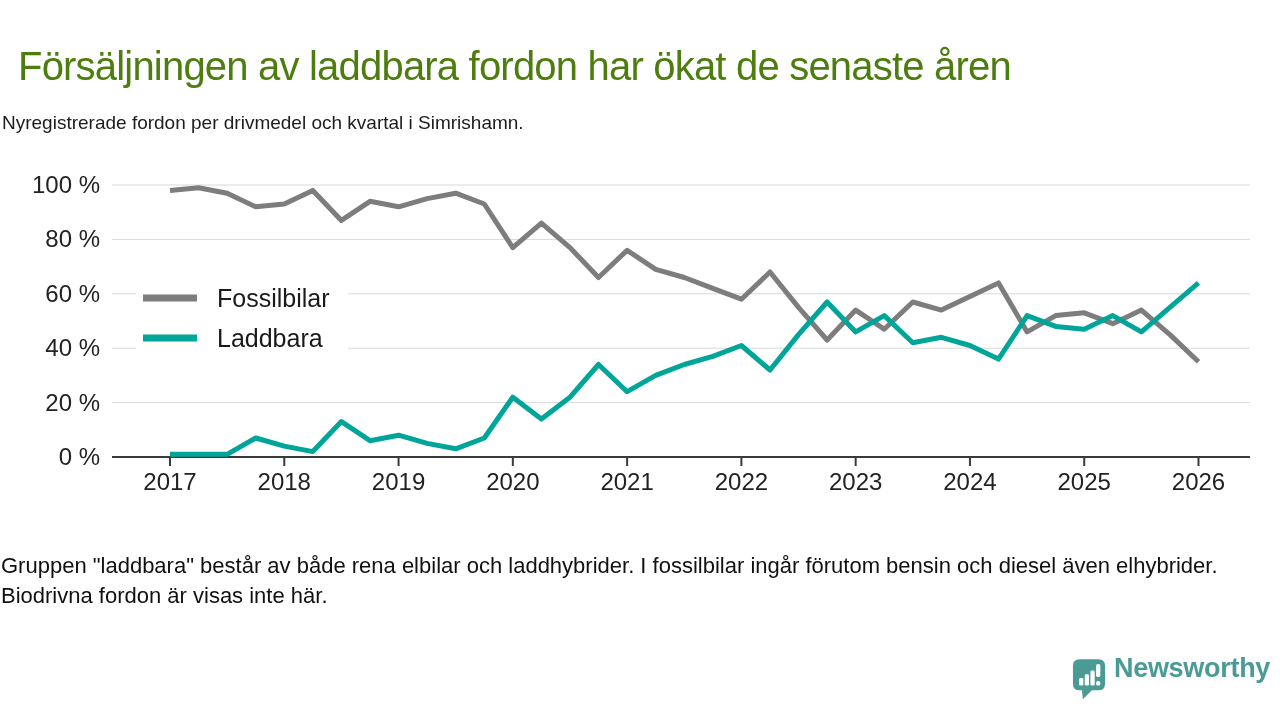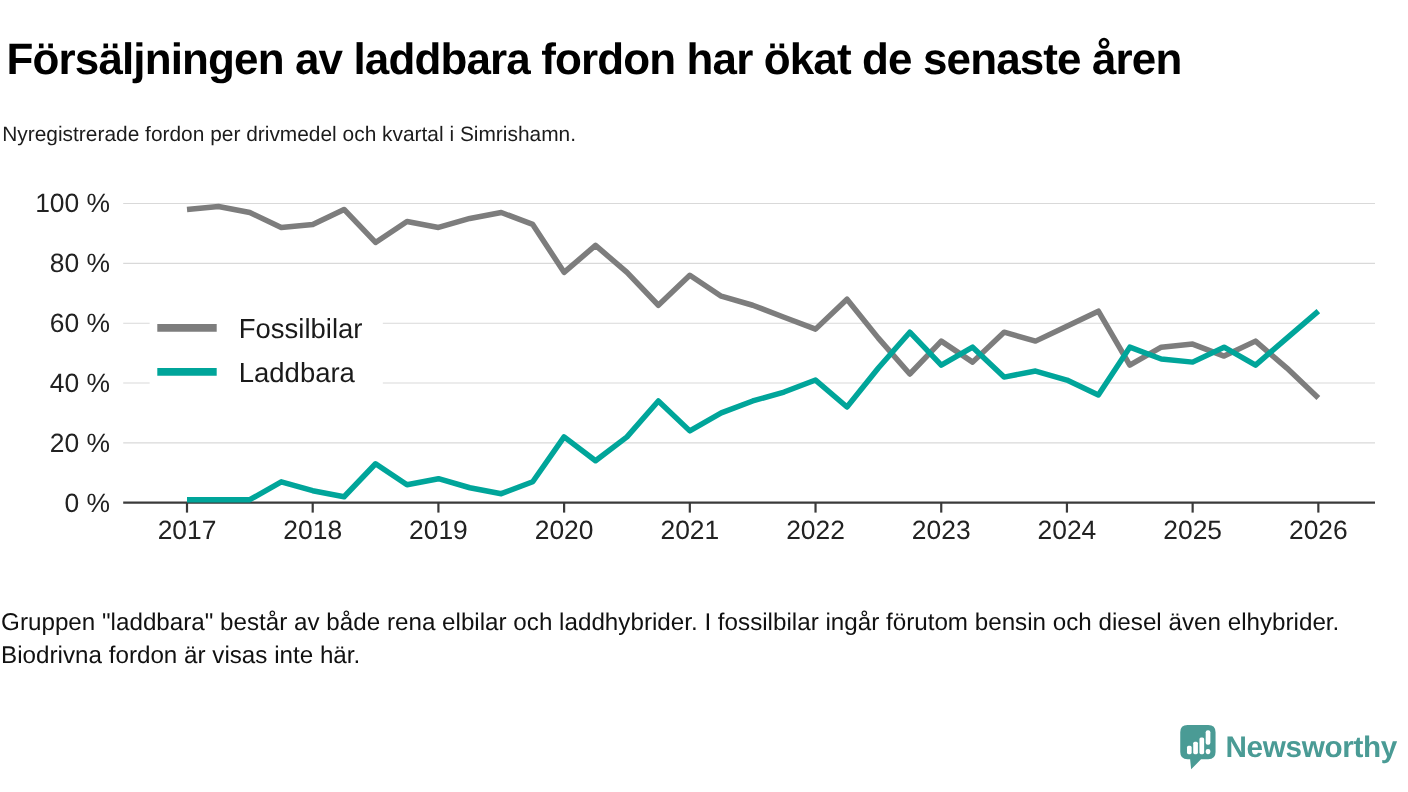--- a/index.html
+++ b/index.html
@@ -1,40 +1,40 @@
 <!DOCTYPE html>
 <html><head>
 <meta charset="utf-8">
 <style>
   html,body{margin:0;padding:0;background:#ffffff;}
   body{width:1280px;height:720px;overflow:hidden;position:relative;
        font-family:"Liberation Sans","DejaVu Sans",sans-serif;}
   .stage{position:absolute;inset:0;background:#fff;}
-  .title{position:absolute;left:2px;top:28px;margin:4px;width:1210px;
-         font-size:40px;line-height:1.12;font-weight:700;letter-spacing:-0.8px;
-         color:#000000;}
+  .title{position:absolute;left:2px;top:28px;margin:16px;width:1210px;
+         font-size:40px;line-height:1.12;font-weight:400;letter-spacing:-0.8px;
+         color:#4d7c0f;}
   .subtitle{position:absolute;left:2px;top:112px;margin:0;width:1100px;
             font-size:19px;font-weight:400;color:#1c1c1c;}
   #chart{position:absolute;left:0;top:165px;}
   .gridline{stroke:#d9d9d9;stroke-width:1;}
   .axis-line{stroke:#3a3a3a;stroke-width:2;}
   .tick{stroke:#3a3a3a;stroke-width:2;}
   .axis-label{font-size:24px;fill:#222222;}
   .y-label{text-anchor:end;}
   .x-label{text-anchor:middle;}
   .series-line{fill:none;stroke-width:5;stroke-linejoin:round;stroke-linecap:butt;}
   .legend-swatch{stroke-width:7;stroke-linecap:butt;}
   .legend-text{font-size:25px;fill:#1a1a1a;}
   .footnote{position:absolute;left:1px;top:551px;margin:0;width:1220px;
             font-size:22px;line-height:30px;color:#111111;}
   .logo{position:absolute;left:1072px;top:652px;width:208px;height:52px;
         display:flex;align-items:flex-start;cursor:pointer;}
   .logo svg{display:block;margin-top:5px;}
   .logo-text{font-size:27px;font-weight:700;letter-spacing:-0.3px;
-             color:#4a9b95;margin-left:8px;margin-top:12px;}
+             color:#4a9b95;margin-left:8px;margin-top:1px;}
 </style>
 </head>
 <body>
 
 <div class="stage">
 
   <h1 class="title">Försäljningen av laddbara fordon har ökat de senaste åren</h1>
   <p class="subtitle">Nyregistrerade fordon per drivmedel och kvartal i Simrishamn.</p>
 
   <svg id="chart" width="1280" height="355" viewBox="0 165 1280 355">

